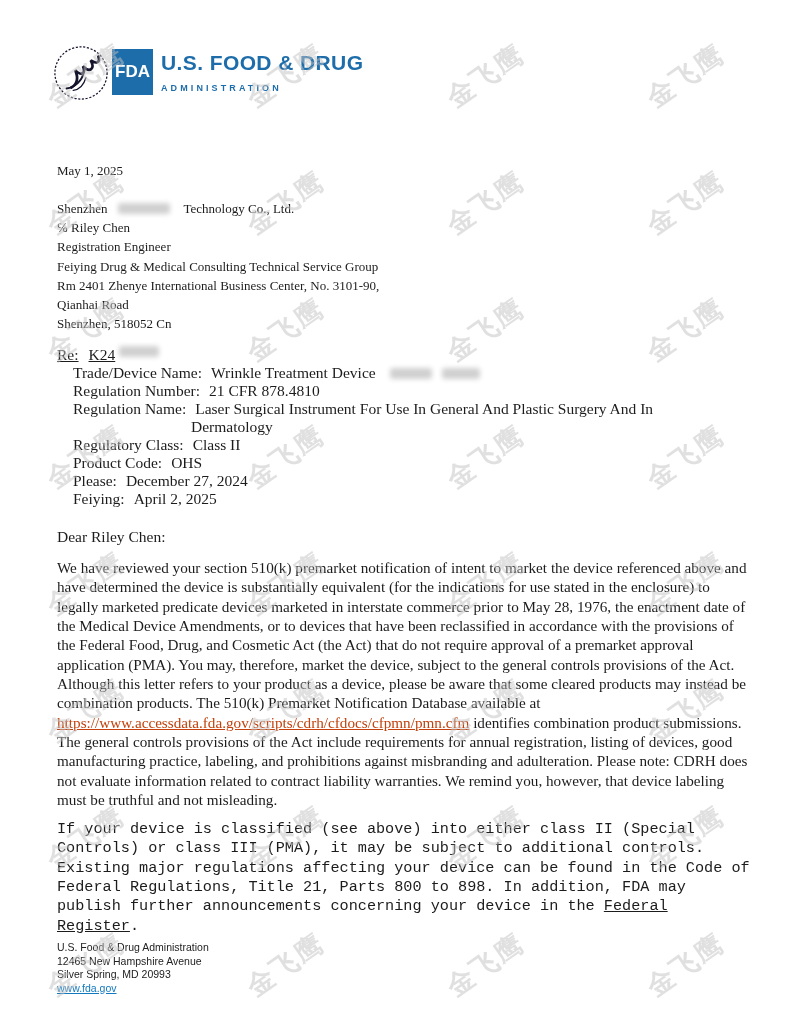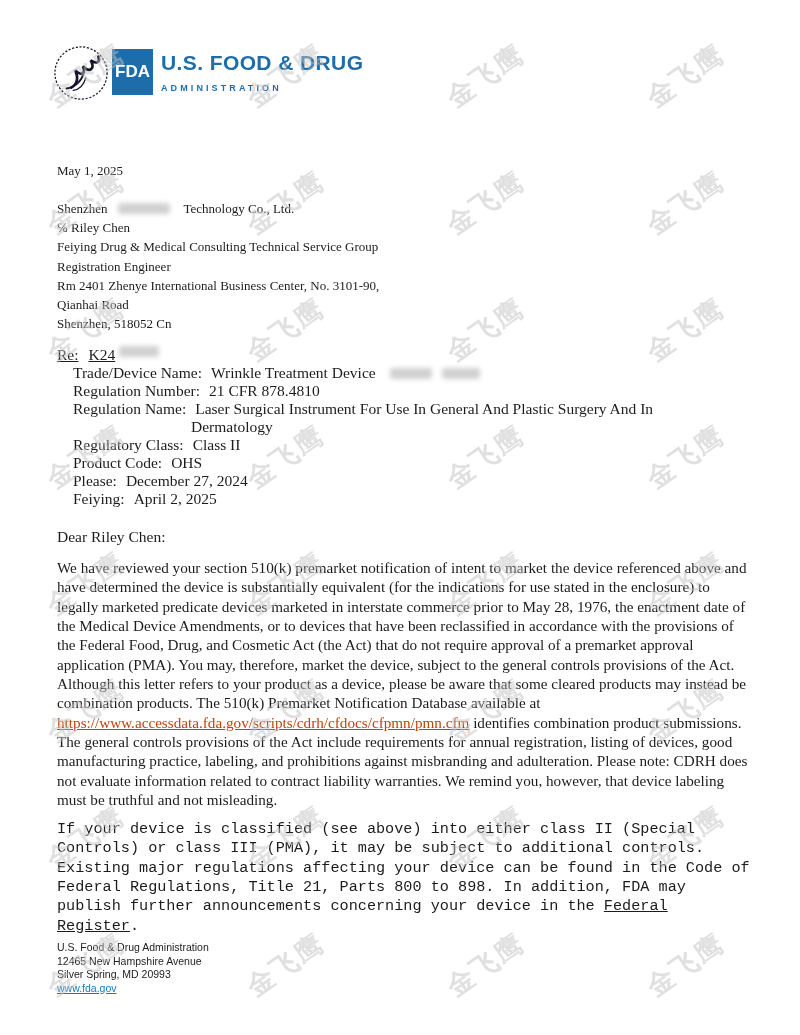--- a/index.html
+++ b/index.html
@@ -79,22 +79,22 @@
       <div class="brand-title">U.S. FOOD &amp; DRUG</div>
       <div class="brand-subtitle">ADMINISTRATION</div>
     </div>
   </div>
 
   <div class="abs date-line">May 1, 2025</div>
 
   <div class="abs address-block">
     <div><span>Shenzhen</span><span class="redact redact-company"></span><span>Technology Co., Ltd.</span></div>
     <div>℅ Riley Chen</div>
+    <div>Registration Engineer</div>
     <div>Feiying Drug &amp; Medical Consulting Technical Service Group</div>
-    <div>Registration Engineer</div>
     <div>Rm 2401 Zhenye International Business Center, No. 3101-90,</div>
     <div>Qianhai Road</div>
     <div>Shenzhen,  518052 Cn</div>
   </div>
 
   <div class="abs re-block">
     <div class="re-first">
       <span class="re-label-main">Re:</span>
       <span>K24</span>
       <span class="redact redact-knum"></span>

